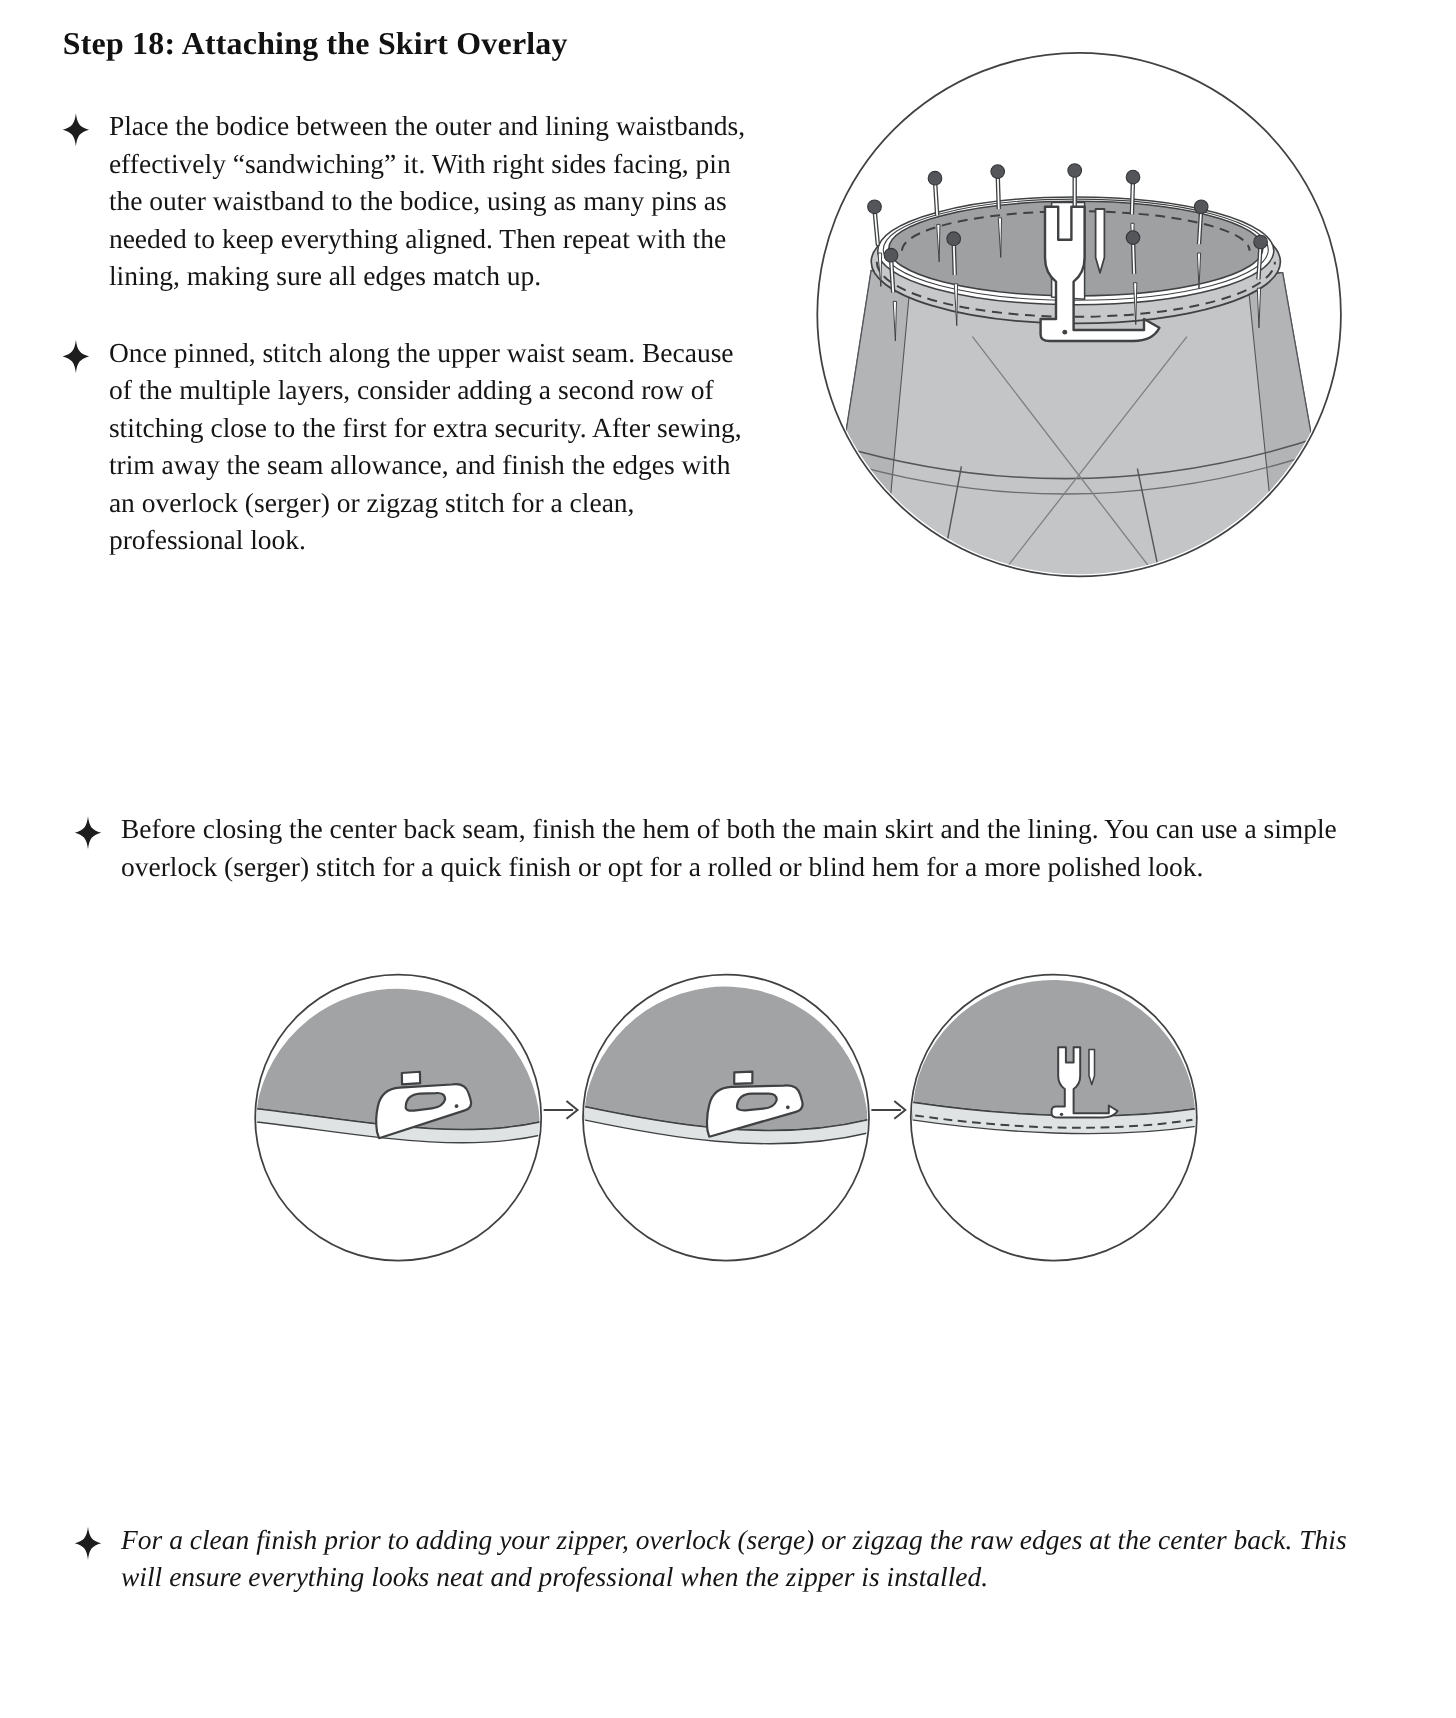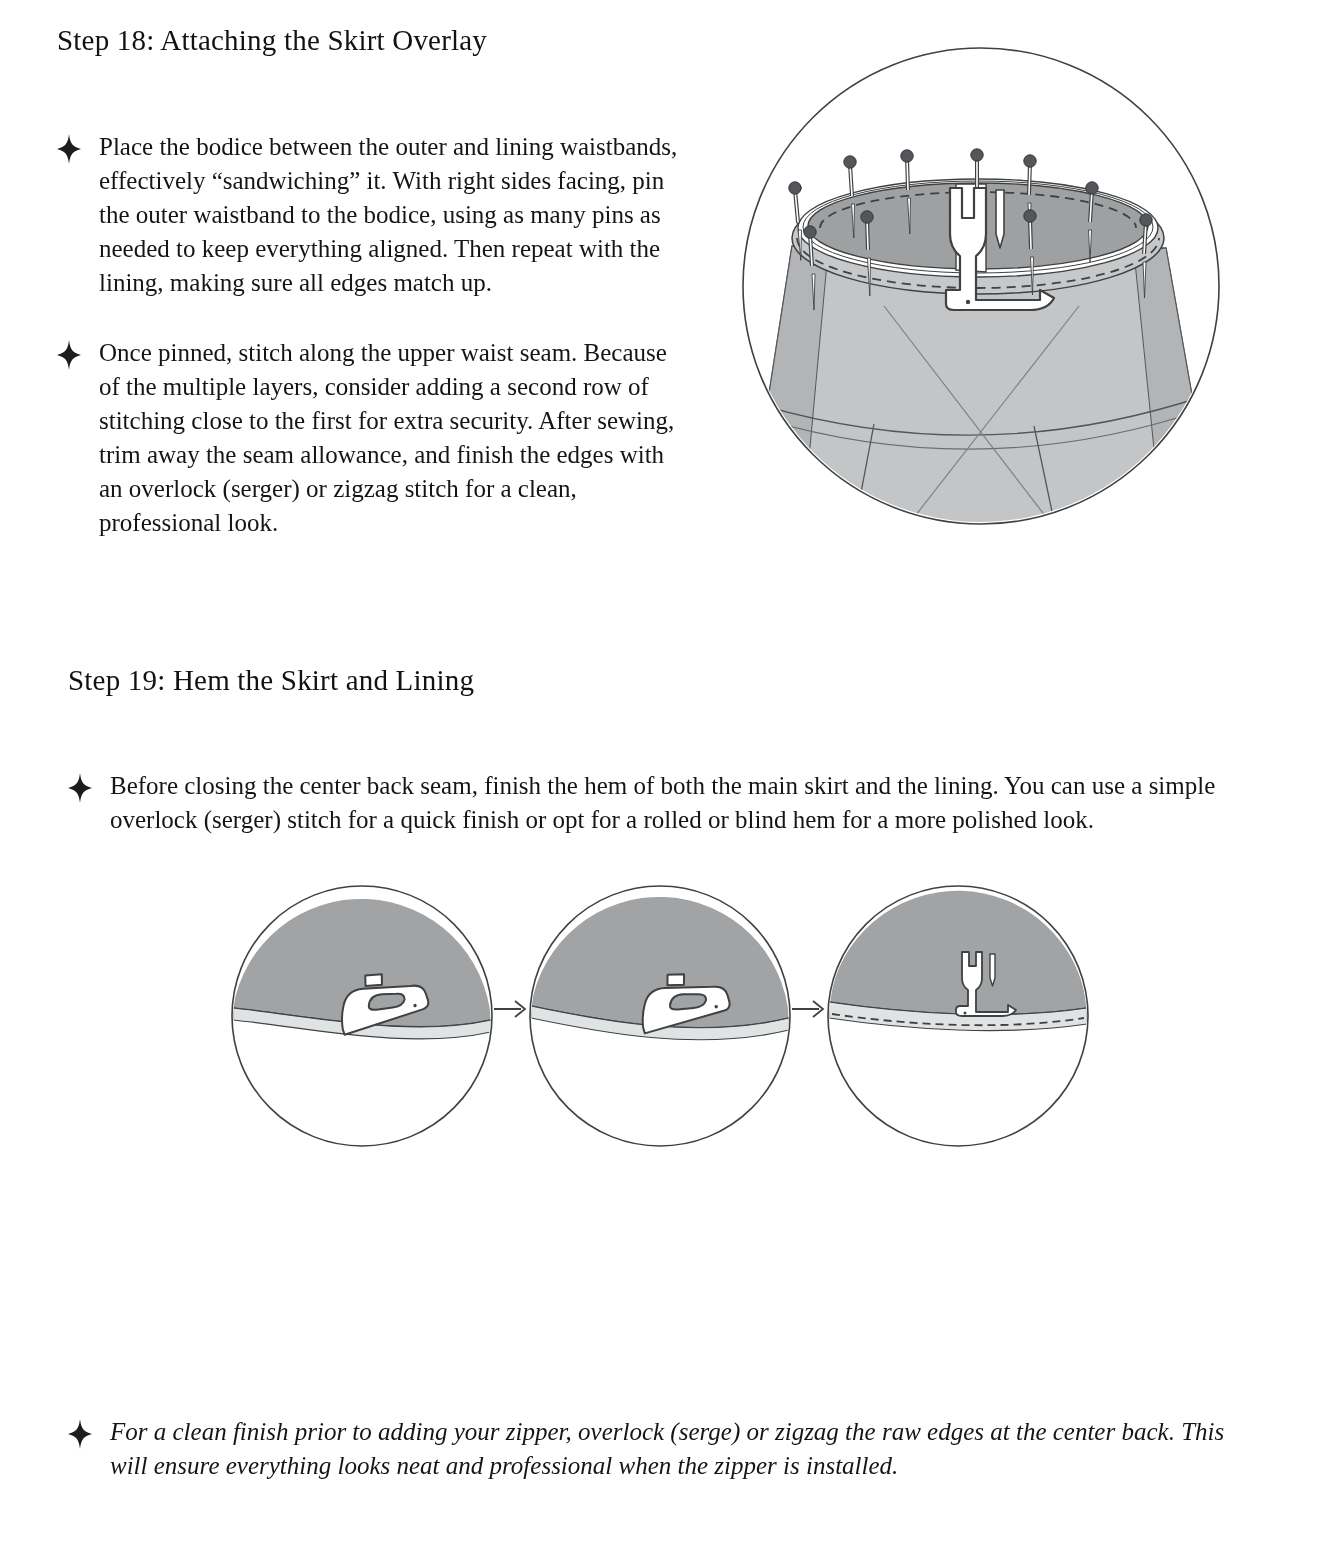--- a/index.html
+++ b/index.html
@@ -1,19 +1,19 @@
 <!DOCTYPE html>
 <html><head>
 <meta charset="utf-8">
 <style>
   html,body{margin:0;padding:0;background:#ffffff;}
   .page{position:relative;width:1324px;height:1562px;background:#ffffff;
         font-family:"Liberation Serif",serif;color:#161616;overflow:hidden;}
-  h2{font-size:29px;font-weight:400;margin:0;letter-spacing:.2px;color:#121212;}
-  .bullet{display:flex;gap:18px;align-items:flex-start;margin-top:31px;}
+  h2{font-size:29px;font-weight:700;margin:0;letter-spacing:.2px;color:#121212;}
+  .bullet{display:flex;gap:18px;align-items:flex-start;}
   .bullet p{margin:0;font-size:25px;line-height:34px;color:#151515;}
   .star{flex:0 0 auto;margin-top:4px;}
   #h18{position:absolute;left:57px;top:24px;}
   #b18{position:absolute;left:57px;top:99px;width:628px;}
   #b18 .bullet + .bullet{margin-top:36px;}
   #illus18{position:absolute;left:734px;top:38px;width:492px;height:496px;}
   #h19{position:absolute;left:68px;top:664px;}
   #b19{position:absolute;left:68px;top:738px;width:1168px;}
   #hemrow{position:absolute;left:230px;top:880px;display:flex;align-items:flex-start;}
   .hem-arrow{margin-top:118px;}
@@ -144,21 +144,20 @@
       </g>
 
       <g>
         <path d="M216 150 L216 196 Q216 210 226 218 L226 252 L212 252 L212 266 Q212 272 220 272 L296 272 Q314 272 320 260 L306 252 L306 262 L242 262 L242 218 Q252 210 252 196 L252 150 L240 150 L240 180 L228 180 L228 150 Z" fill="#ffffff" stroke="#3f4143" stroke-width="2.2" stroke-linejoin="round"></path>
         <path d="M262 152 L262 196 L266 210 L270 196 L270 152 Z" fill="#ffffff" stroke="#3f4143" stroke-width="1.6" stroke-linejoin="round"></path>
         <circle cx="234" cy="264" r="2.2" fill="#3f4143"></circle>
       </g>
     </svg>
   </figure>
 
-  <h2 id="h19">Step 19: Hem the Skirt and Lining</h2>
 
   <div id="b19">
     <div class="bullet">
       <span class="star">
         <svg width="24" height="30" viewBox="0 0 24 30">
             <path d="M12 0 C13.1 9.5 15.5 12.6 24 15 C15.5 17.4 13.1 20.5 12 30 C10.9 20.5 8.5 17.4 0 15 C8.5 12.6 10.9 9.5 12 0 Z" fill="#1d1d1d"></path>
           </svg>
       </span>
       <p>Before closing the center back seam, finish the hem of both the main skirt and the lining. You can use a simple overlock (serger) stitch for a quick finish or opt for a rolled or blind hem for a more polished look.</p>
     </div>

